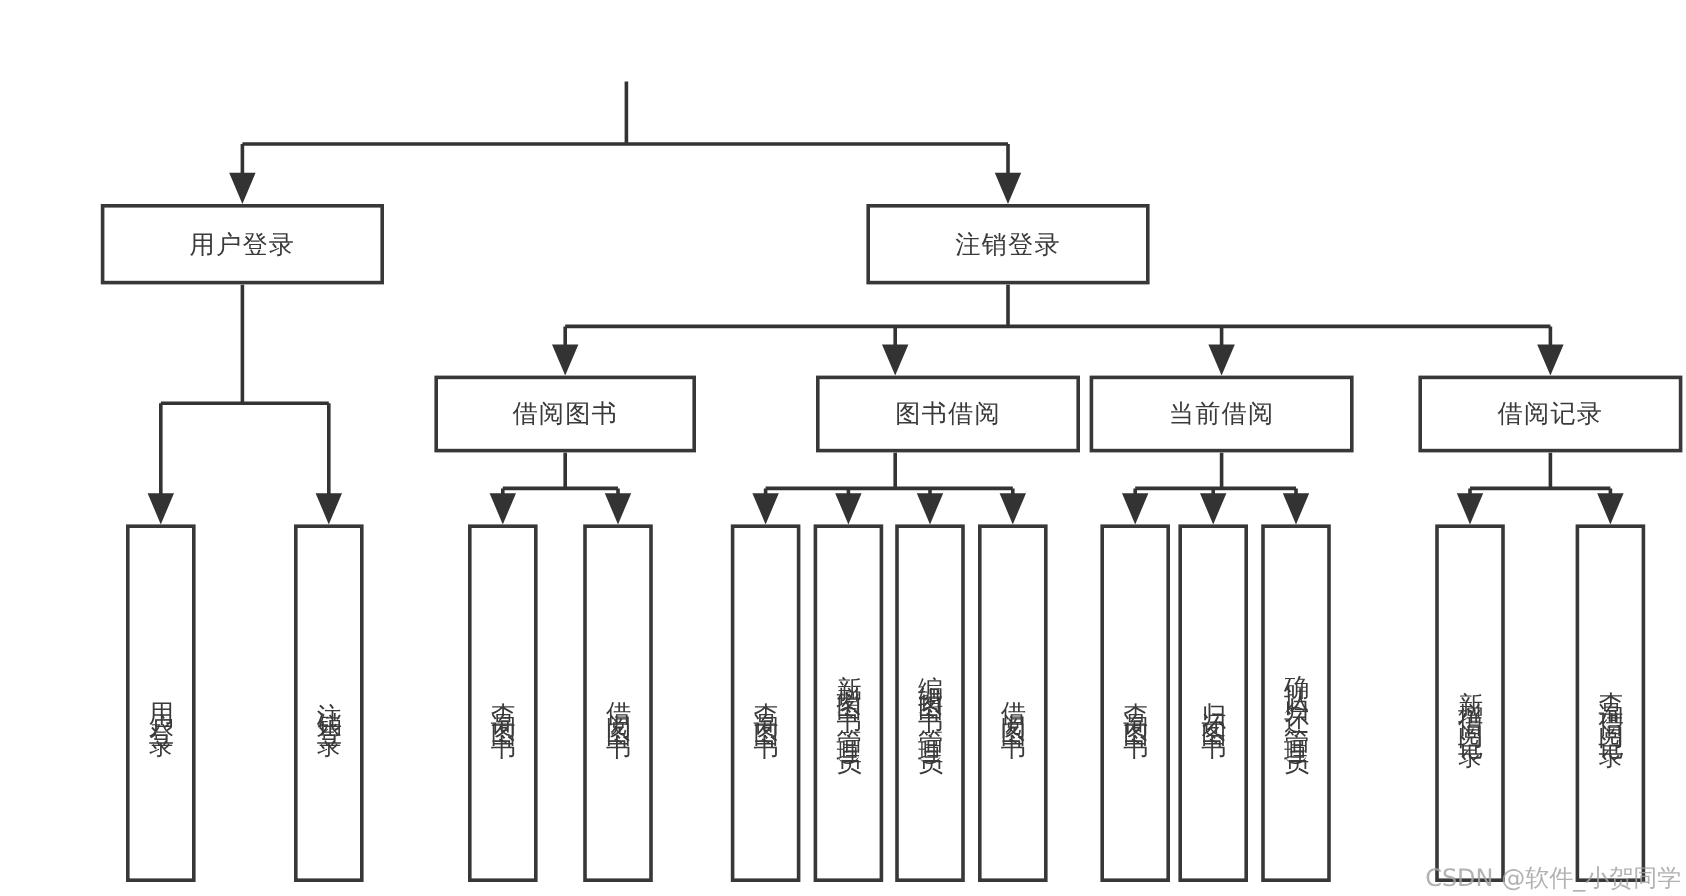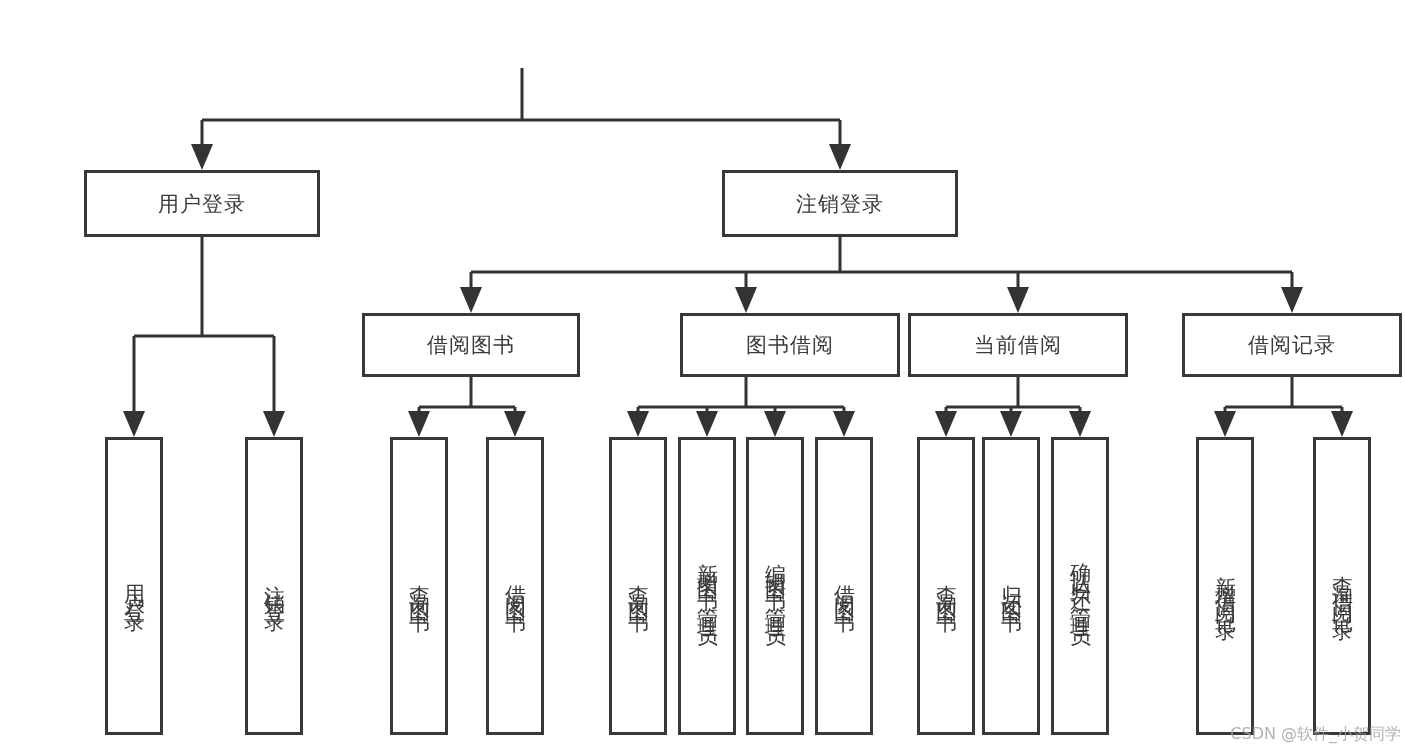--- a/index.html
+++ b/index.html
@@ -33,21 +33,21 @@
   .vtext {
     writing-mode: vertical-rl;
     font-size: 21px;
     letter-spacing: 9px;
     line-height: 1;
   }
   .watermark {
     position: absolute;
     right: 4px;
     bottom: 2px;
-    font-size: 16px;
+    font-size: 20px;
     color: rgba(165,165,165,0.85);
     z-index: 2;
     white-space: nowrap;
   }
 </style>
 </head>
 <body>
 
 <div class="canvas">
 

